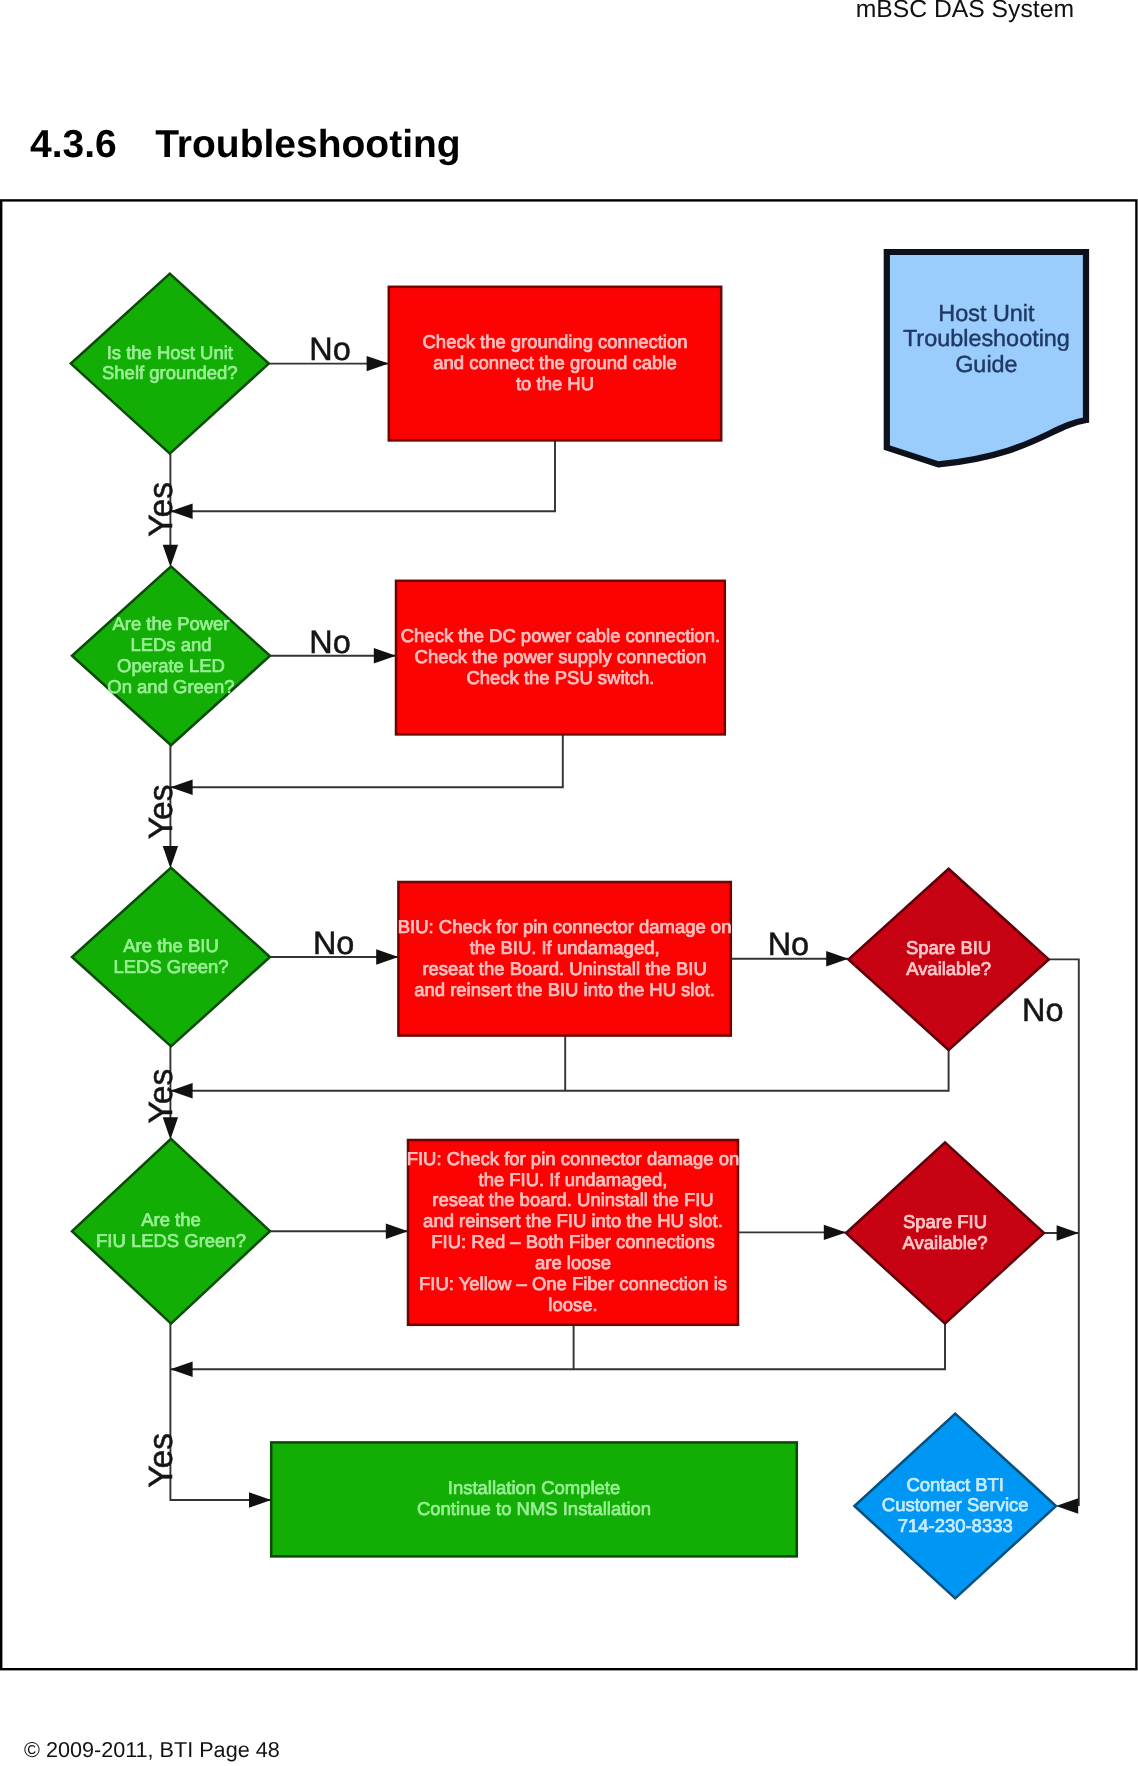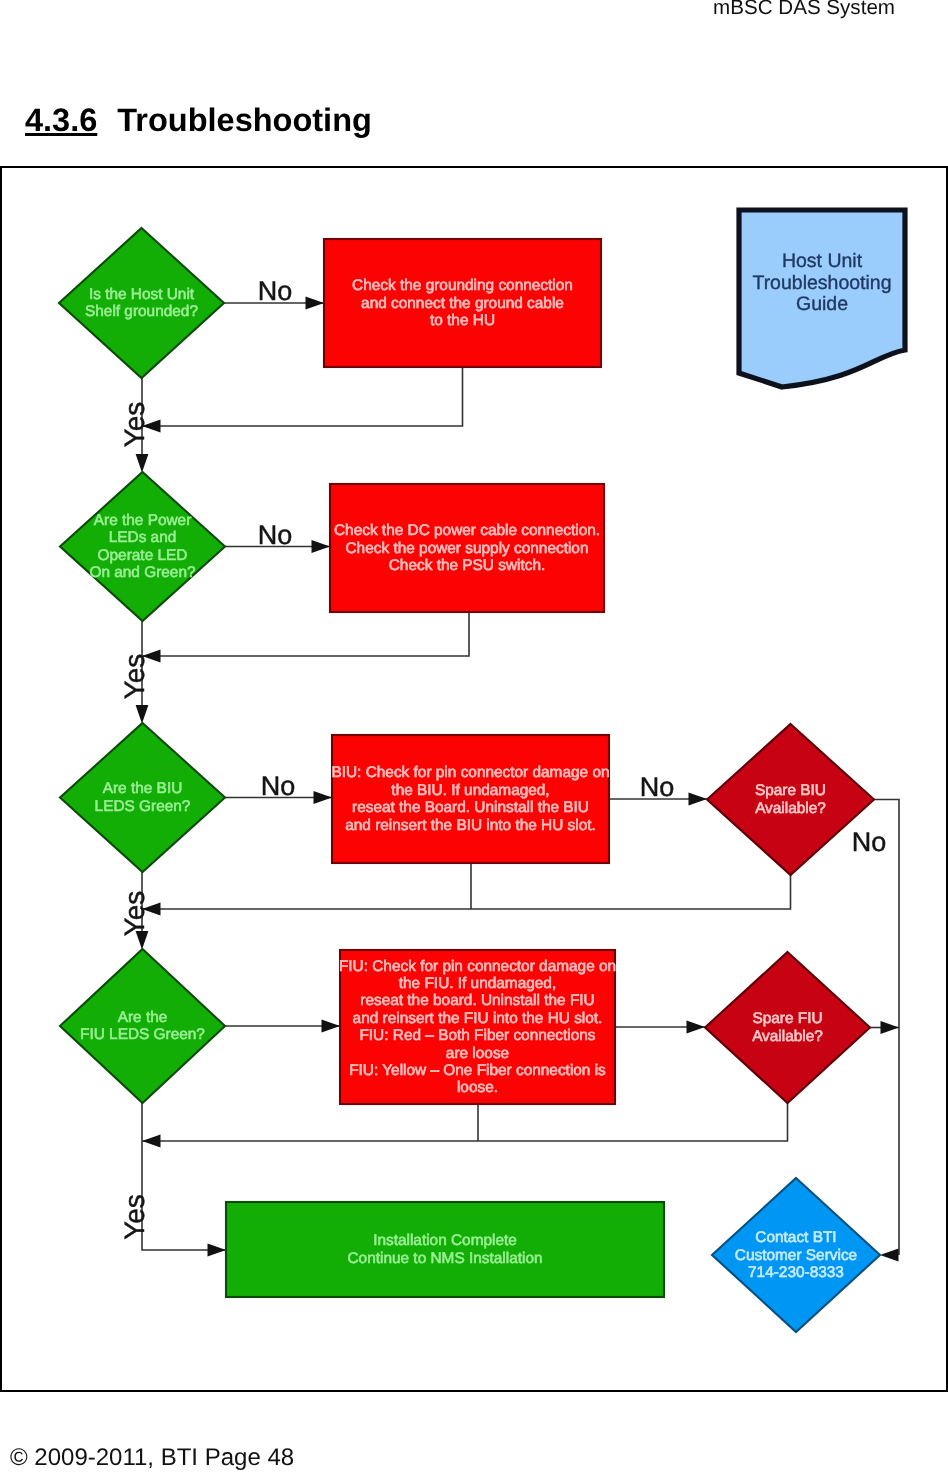--- a/index.html
+++ b/index.html
@@ -3,23 +3,23 @@
 <meta charset="utf-8">
 <title>mBSC DAS System Installation Manual</title>
 <style>
   html,body{margin:0;padding:0;}
   body{width:948px;height:1472px;background:#ffffff;font-family:"Liberation Sans",sans-serif;color:#000;overflow:hidden;
         -webkit-font-smoothing:antialiased;text-rendering:geometricPrecision;}
   .page{position:relative;width:904px;height:1472px;}
   .hdr{position:absolute;right:9px;top:-6px;text-align:right;}
   .hdr div{font-size:20.6px;color:#111;line-height:28px;}
   .sec{position:absolute;left:25px;top:105px;font-size:32.5px;font-weight:bold;line-height:30px;white-space:nowrap;}
-  .sec .num{margin-right:20px;text-decoration:underline;}
+  .sec .num{margin-right:32px;}
   .frame{position:absolute;left:-0.4px;top:165.6px;width:948.6px;height:1226.4px;border:2.4px solid #000;box-sizing:border-box;overflow:hidden;}
-  .footer{position:absolute;left:10px;top:1448px;font-size:24px;line-height:20px;color:#111;}
+  .footer{position:absolute;left:20px;top:1448px;font-size:18px;line-height:20px;color:#111;}
   svg.chart{position:absolute;left:0;top:0;display:block;pointer-events:none;}
 </style>
 </head>
 <body>
 
 <div class="page">
   <div class="hdr">
     <div>mBSC DAS System</div>
   </div>
   <div class="sec">

